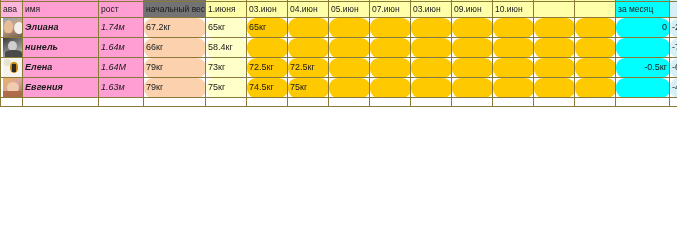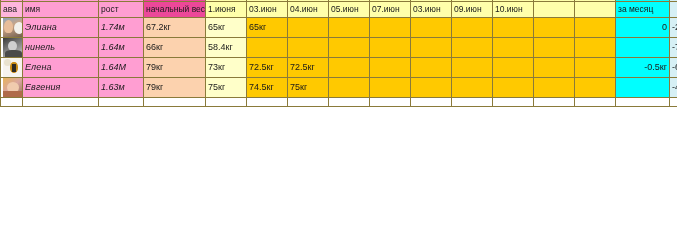--- a/index.html
+++ b/index.html
@@ -42,39 +42,39 @@
 
   
   tr.spacer td{height:6px;border-color:#8a7a3a;}
   tr.header td{height:15px;font-size:8.5px;}
   tr.data td{height:19px;}
   tr.tail td{height:8px;}
 
   
   .f-pink{background:#ff9ed2;}
   .f-pinkl{background:#ffb6dd;}
-  .f-peach{background:#ec4899;}
+  .f-peach{background:#737373;}
   .f-peachl{background:#fcd2ae;}
   .f-cream{background:#ffffaa;}
   .f-creaml{background:#ffffc9;}
   .f-gold{background:#ffc900;}
   .f-cyan{background:#00ffff;margin-top:20px;}
   .f-ice{background:#d6f0f5;}
   .f-white{background:#ffffff;}
 
   
   .hdr{font-size:8.5px;color:#222;}
   .nm{
-    font-weight:normal;font-style:italic;font-size:12px;
+    font-weight:bold;font-style:italic;font-size:12px;
     color:#2b1f9e;padding-left:5px;letter-spacing:.1px;
   }
   .ht{
     font-weight:normal;font-style:italic;font-size:11.5px;color:#2b1f9e;
   }
-  .val{font-size:9px;}
+  .val{font-size:9px;border-radius:9px;}
   .muted{color:#d8cfae;}
   .num-r{text-align:right;padding-right:4px;}
   .ctr{text-align:center;}
 
   
   .ava-cell{padding:0;position:relative;}
   .ava{
     width:22px;height:19px;display:block;position:relative;overflow:hidden;
   }
   .ava i{position:absolute;display:block;}

